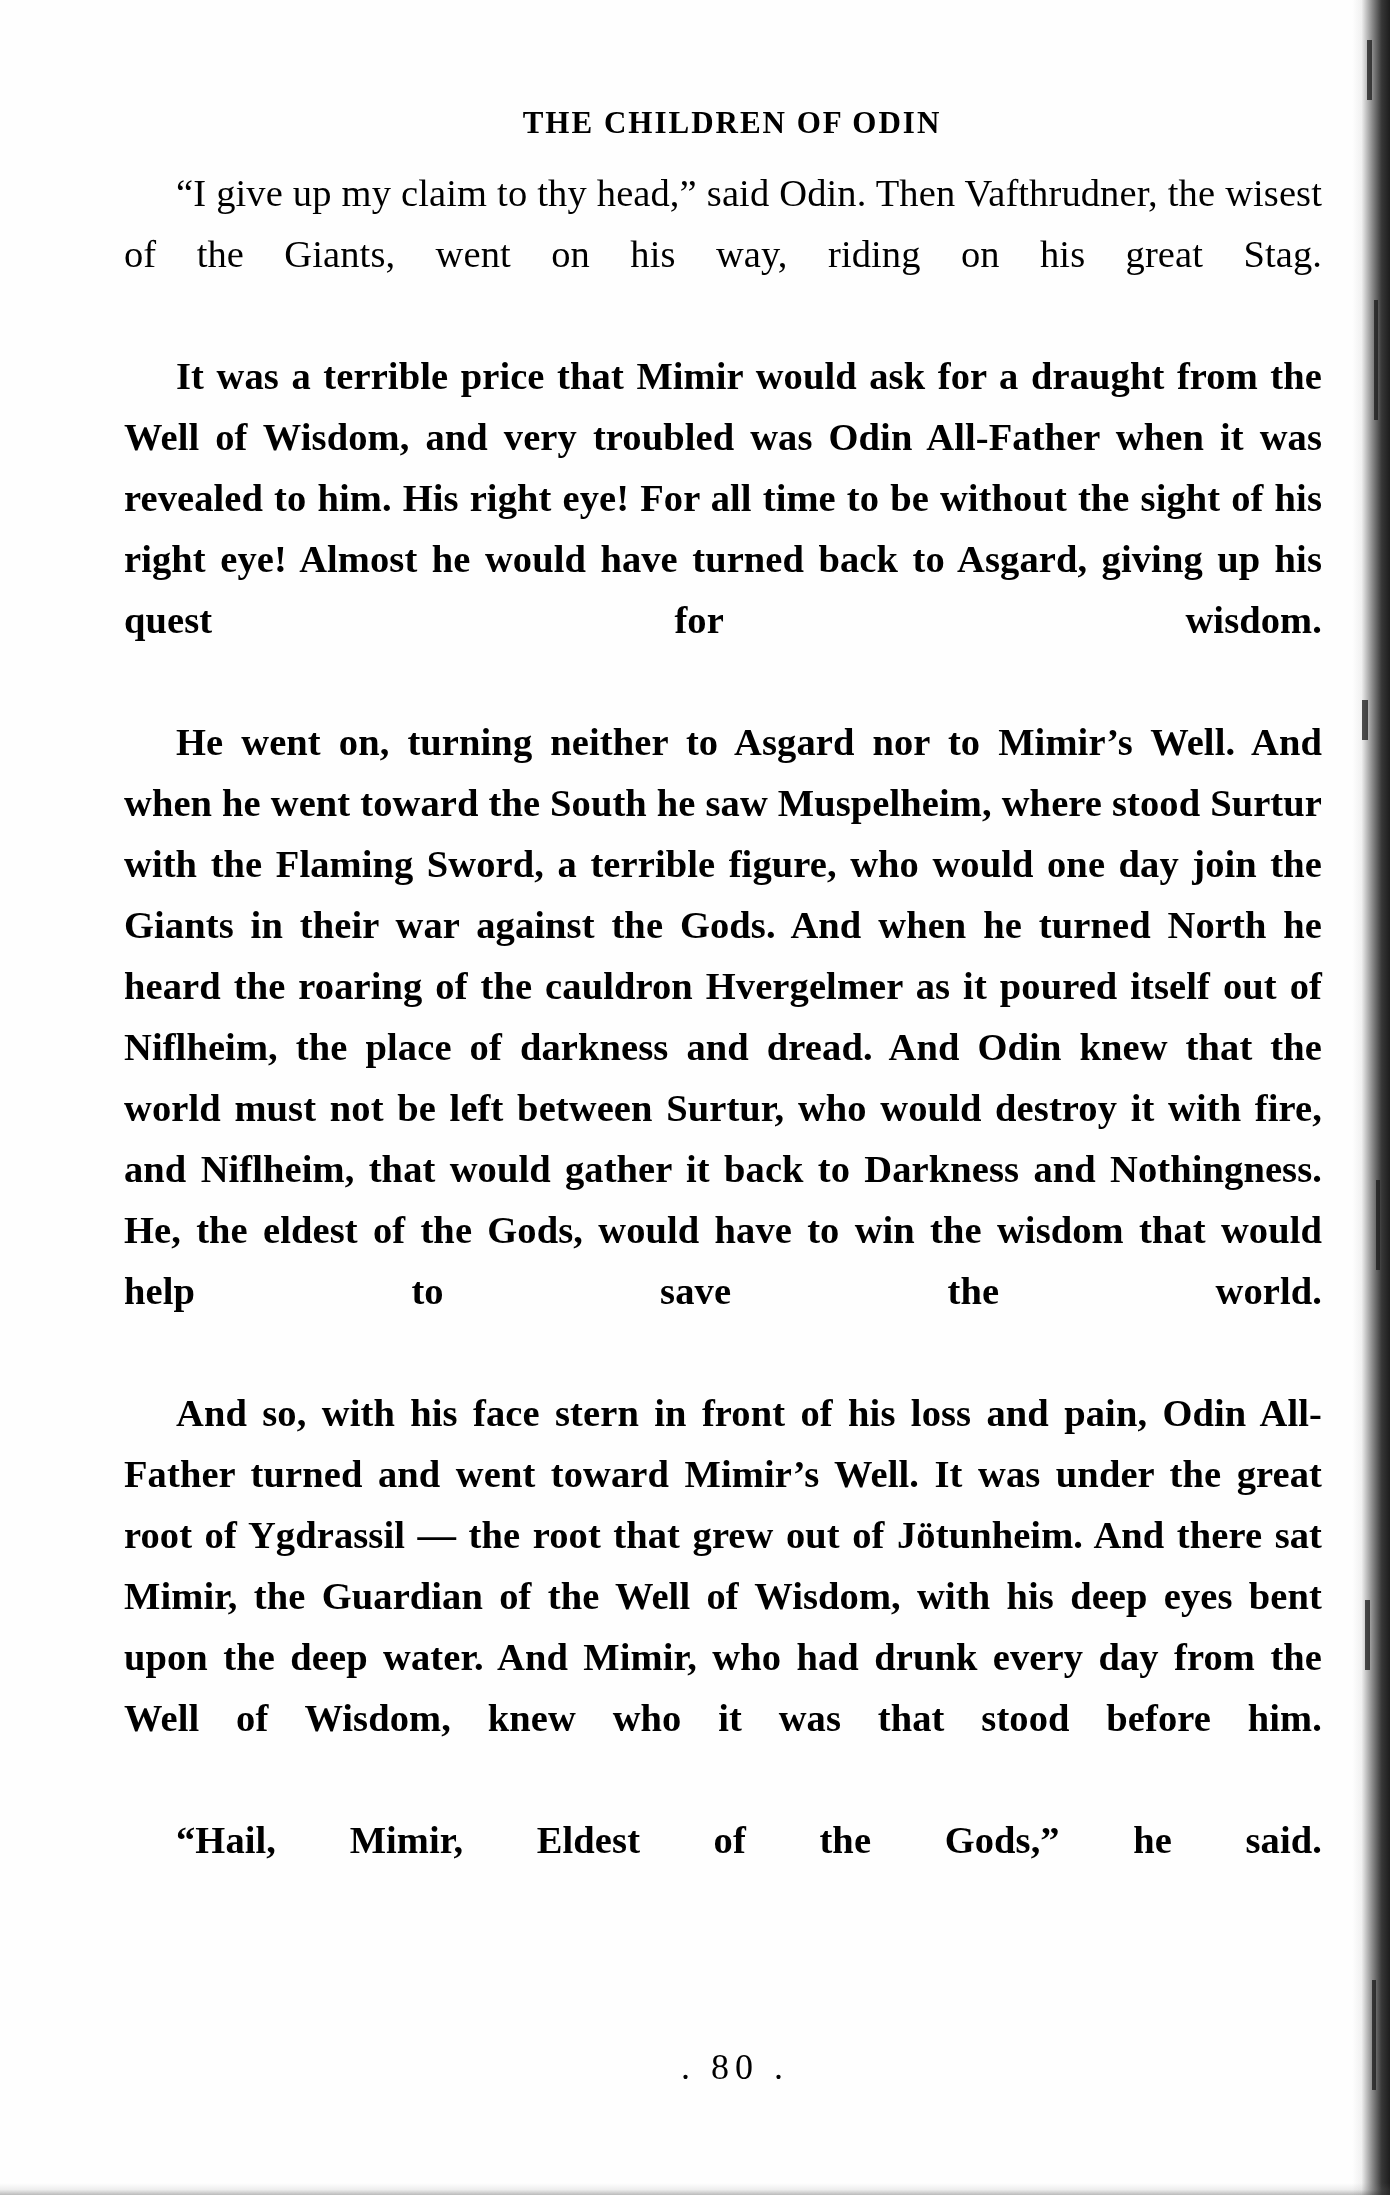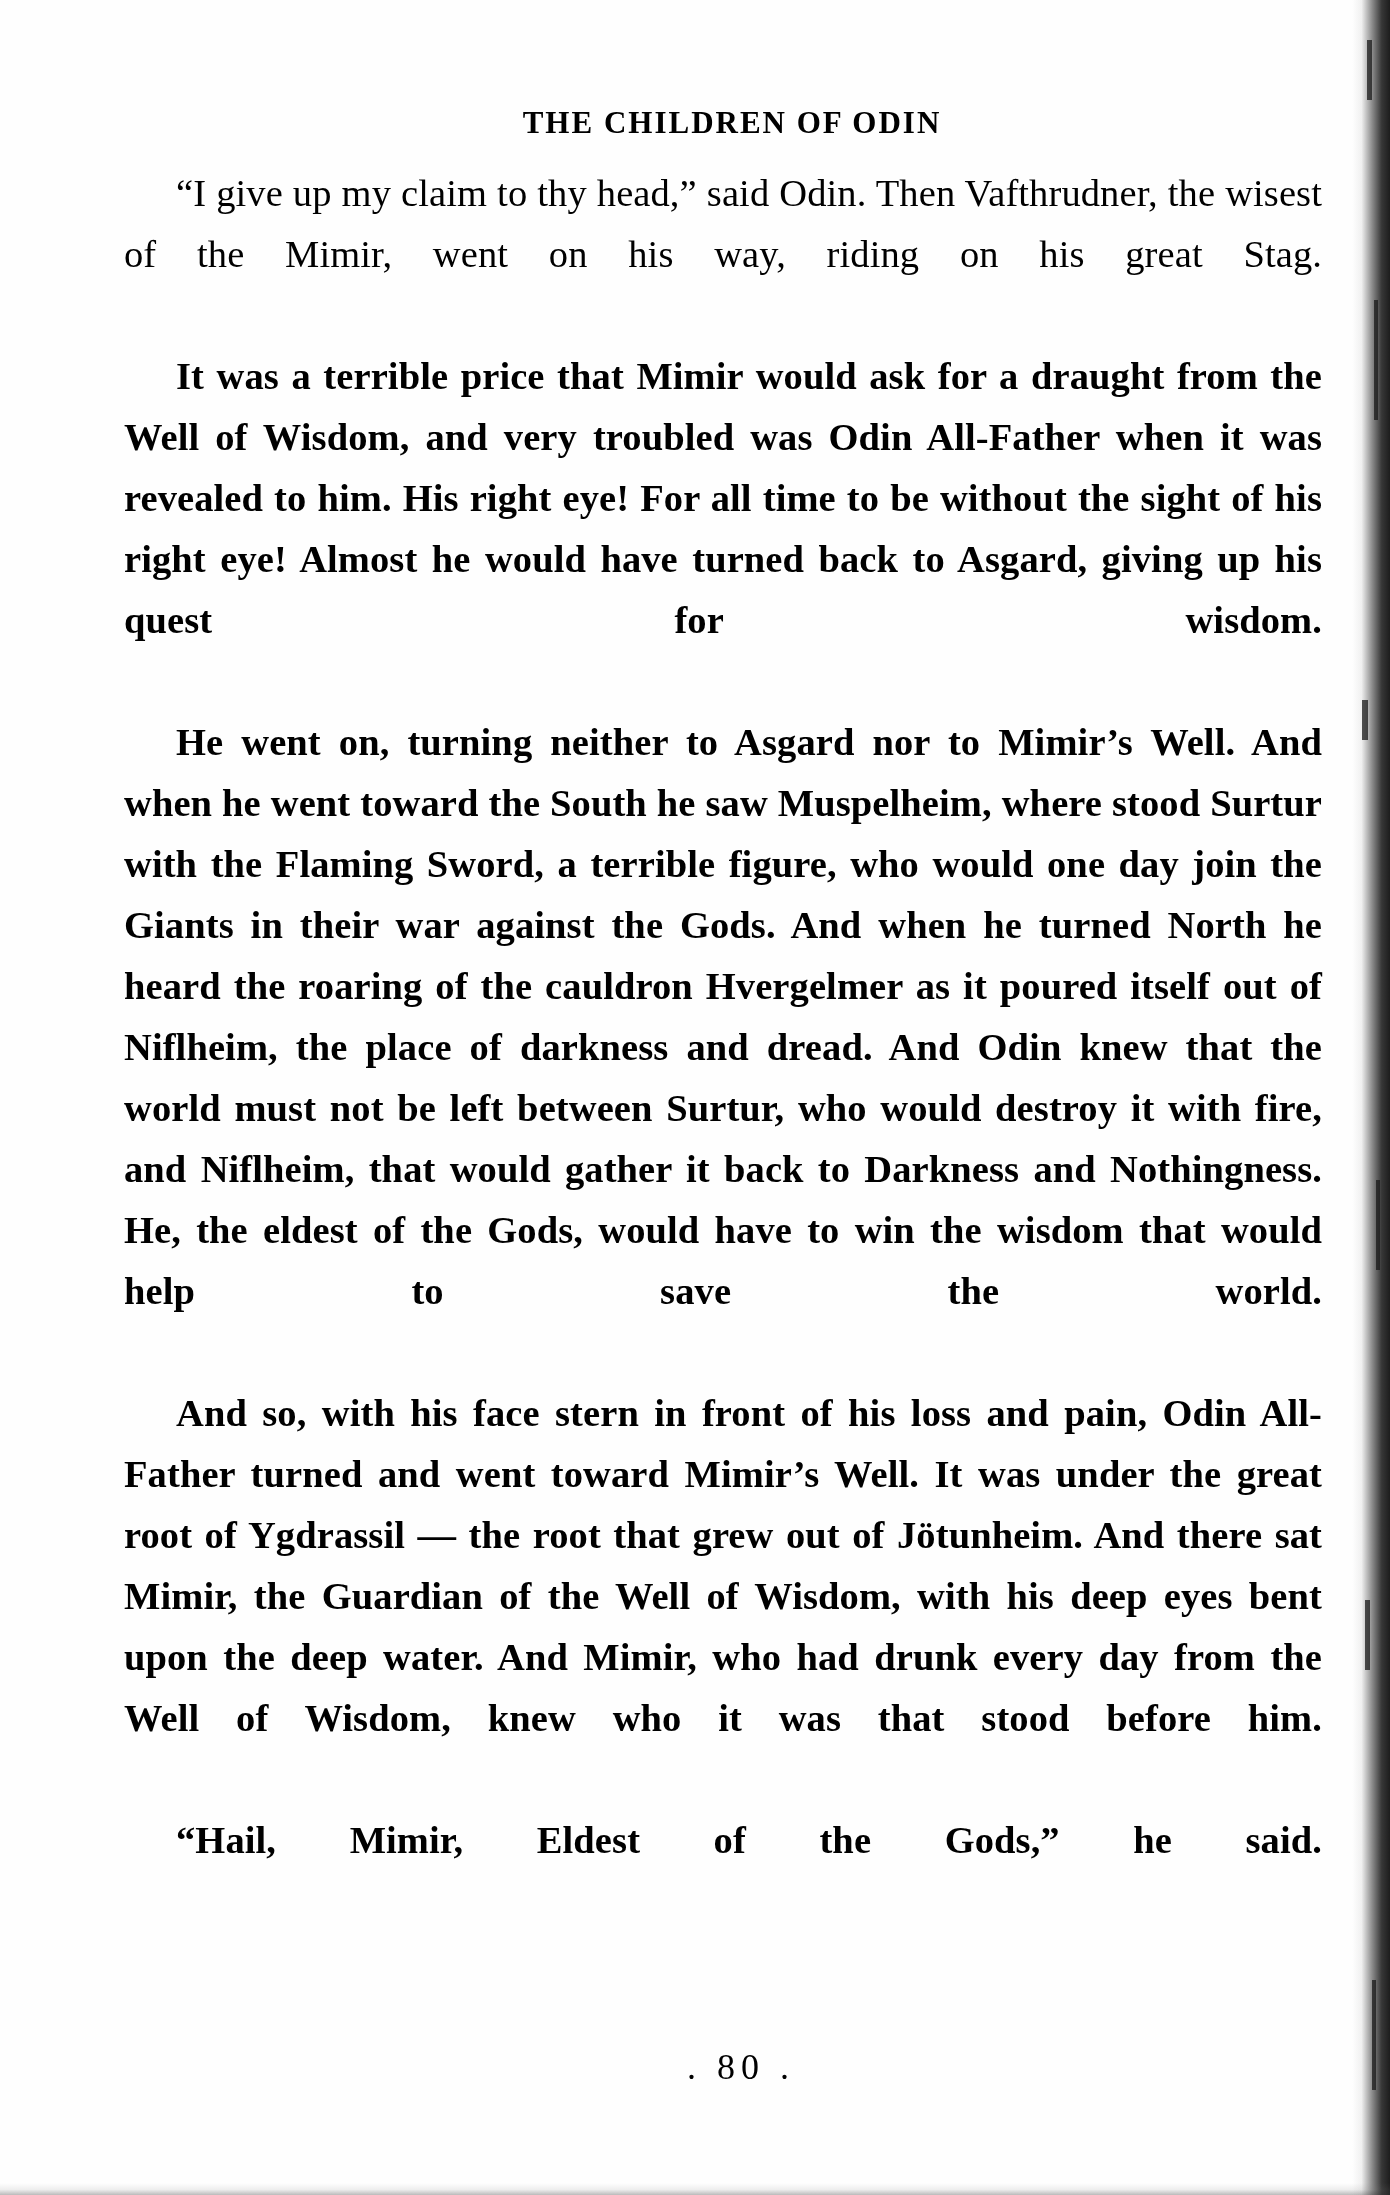--- a/index.html
+++ b/index.html
@@ -92,39 +92,39 @@
   }
   
   .para::after {
     content: "";
     display: inline-block;
     width: 100%;
   }
 
   .folio {
     position: absolute;
-    left: 8px;
+    left: 2px;
     width: 1198px;
     top: 1950px;
     text-align: center;
     font-size: 36px;
     letter-spacing: 6px;
     padding-left: 10px;
   }
 </style>
 </head>
 <body>
 
 <div id="page">
 
   <div id="text-block">
 
     <div class="running-head">THE CHILDREN OF ODIN</div>
 
-    <p class="para indent">“I give up my claim to thy head,” said Odin. Then Vafthrudner, the wisest of the Mimir, went on his way, riding on his great Stag.</p>
+    <p class="para indent">“I give up my claim to thy head,” said Odin. Then Vafthrudner, the wisest of the Giants, went on his way, riding on his great Stag.</p>
     <p class="para indent">It was a terrible price that Mimir would ask for a draught from the Well of Wisdom, and very troubled was Odin All-Father when it was revealed to him. His right eye! For all time to be without the sight of his right eye! Almost he would have turned back to Asgard, giving up his quest for wisdom.</p>
     <p class="para indent">He went on, turning neither to Asgard nor to Mimir’s Well. And when he went toward the South he saw Muspelheim, where stood Surtur with the Flaming Sword, a terrible figure, who would one day join the Giants in their war against the Gods. And when he turned North he heard the roaring of the cauldron Hvergelmer as it poured itself out of Niflheim, the place of darkness and dread. And Odin knew that the world must not be left between Surtur, who would destroy it with fire, and Niflheim, that would gather it back to Darkness and Nothingness. He, the eldest of the Gods, would have to win the wisdom that would help to save the world.</p>
     <p class="para indent">And so, with his face stern in front of his loss and pain, Odin All-Father turned and went toward Mimir’s Well. It was under the great root of Ygdrassil — the root that grew out of Jötunheim. And there sat Mimir, the Guardian of the Well of Wisdom, with his deep eyes bent upon the deep water. And Mimir, who had drunk every day from the Well of Wisdom, knew who it was that stood before him.</p>
     <p class="para indent">“Hail, Mimir, Eldest of the Gods,” he said.</p>
 
     <div class="folio">. 80 .</div>
   </div>
 
   <div id="scan-edge-right">
     <div class="speck" style="top:40px;  right:18px; width:5px;  height:60px;"></div>

